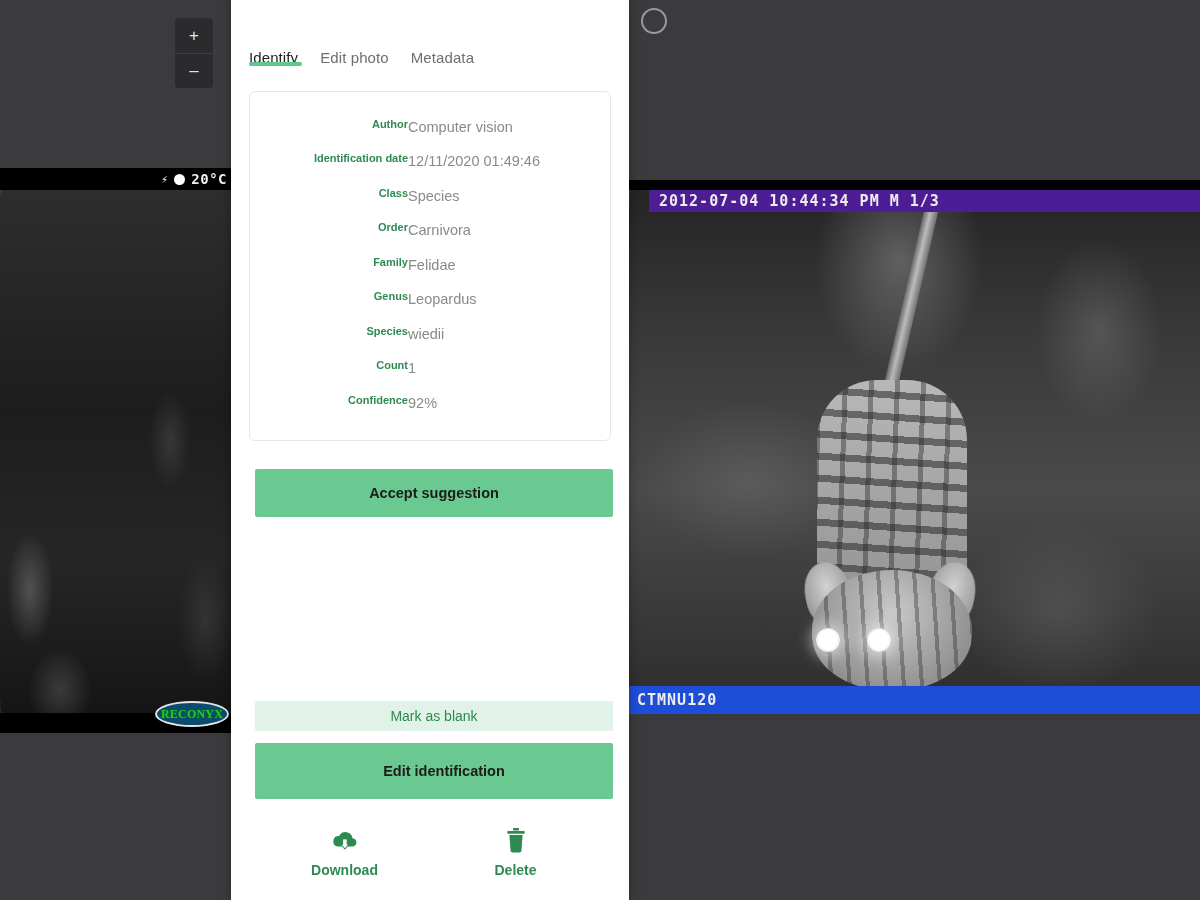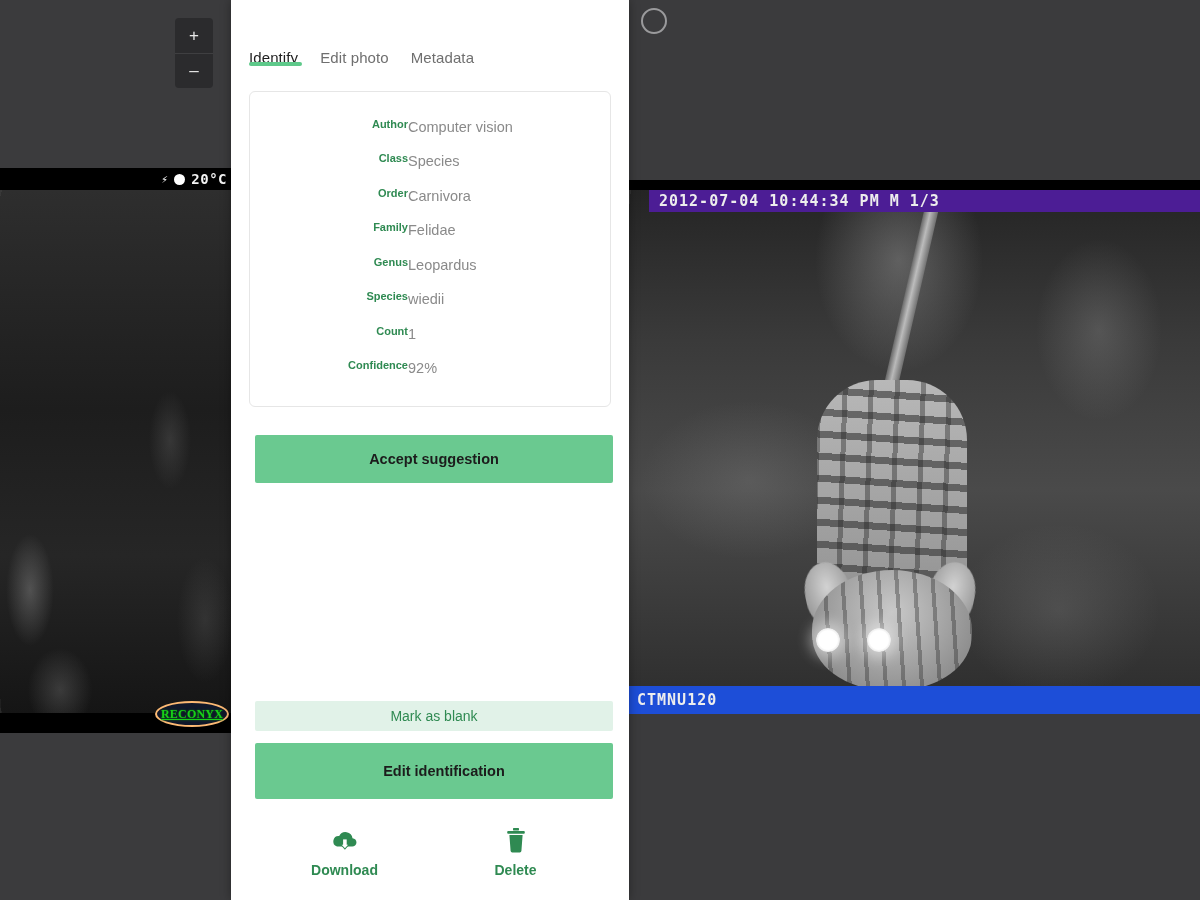--- a/index.html
+++ b/index.html
@@ -42,26 +42,25 @@
   }
   .moon-dot { width: 11px; height: 11px; border-radius: 50%; background: #fff; display:inline-block; }
   .bolt { color: #fff; font-size: 11px; line-height: 1; }
   .photo-left .info-bar-bottom {
     position: absolute; left: 0; bottom: 0; width: 100%; height: 20px;
     background: #000;
   }
   .reconyx {
     position: absolute; right: 2px; bottom: 6px;
     width: 74px; height: 26px; border-radius: 50%;
-    border: 2px solid #fdba74; background: #0f172a;
+    border: 2px solid #e5e5e5; background: #0c4a6e;
     display: flex; align-items: center; justify-content: center;
     color: #18d018; font-family: "Liberation Serif", serif;
     font-weight: bold; font-size: 12px; letter-spacing: 0.2px;
     text-shadow: 0 0 2px #0e7a0e;
-    text-decoration: underline;
   }
   
   .foliage-left {
     position: absolute; left: 0; top: 22px; right: 0; bottom: 20px;
     background:
       radial-gradient(ellipse 34px 80px at 30px 400px, rgba(190,190,190,.30), transparent 70%),
       radial-gradient(ellipse 46px 60px at 60px 500px, rgba(160,160,160,.26), transparent 70%),
       radial-gradient(ellipse 30px 70px at 170px 250px, rgba(150,150,150,.20), transparent 70%),
       radial-gradient(ellipse 70px 50px at 110px 560px, rgba(175,175,175,.22), transparent 72%),
       radial-gradient(ellipse 40px 90px at 205px 430px, rgba(140,140,140,.18), transparent 70%),
@@ -262,20 +261,24 @@
     </div>
 
     <div class="info-card">
       <table class="kv">
         <tbody>
             <tr>
           <td class="k">Author</td>
           <td class="v">Computer vision</td>
         </tr>
         <tr>
+          <td class="k">Identification date</td>
+          <td class="v">12/11/2020 01:49:46</td>
+        </tr>
+        <tr>
           <td class="k">Class</td>
           <td class="v">Species</td>
         </tr>
         <tr>
           <td class="k">Order</td>
           <td class="v">Carnivora</td>
         </tr>
         <tr>
           <td class="k">Family</td>
           <td class="v">Felidae</td>

